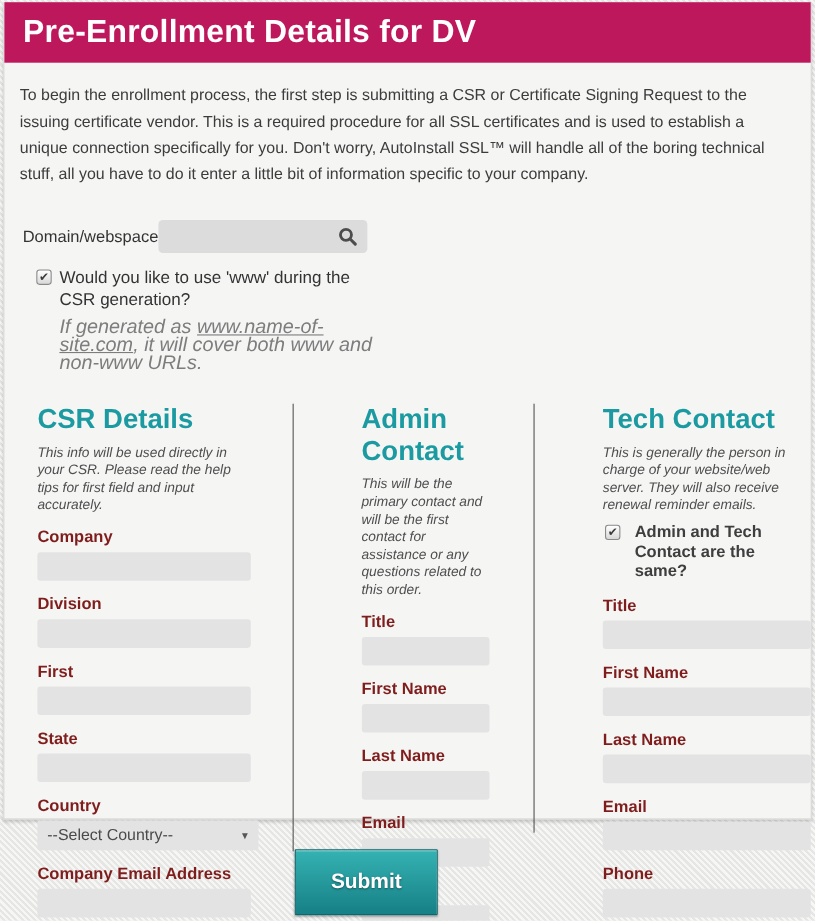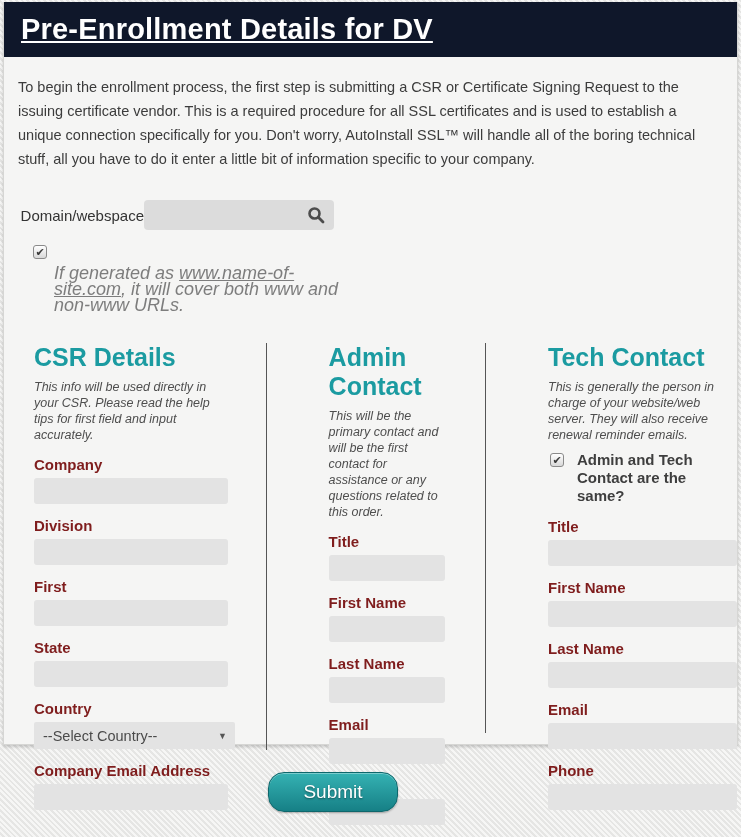--- a/index.html
+++ b/index.html
@@ -9,22 +9,22 @@
     background-color:#ebebe9;
     background-image:repeating-linear-gradient(45deg, rgba(255,255,255,.55) 0 2px, rgba(0,0,0,0.025) 2px 4px);
     position:relative; overflow:hidden;
   }
   .card {
     position:absolute; left:3px; top:2px; width:735px; height:743px;
     background:#f5f5f4; border:1px solid #d6d6d4; border-top:none;
     box-shadow:0 2px 3px rgba(0,0,0,.18);
   }
   .hdr {
-    height:55px; background:#0f172a; color:#fff;
-    display:flex; align-items:center; padding-left:17px;text-decoration:underline;
+    height:55px; background:#be185d; color:#fff;
+    display:flex; align-items:center; padding-left:17px;
   }
   .hdr h1 { font-size:29px; font-weight:bold; letter-spacing:.2px; }
   .intro {
     margin:18px 15px 0 14px; color:#3c3c3c; font-size:14.5px; line-height:24px;
   }
   .domain-row { display:flex; align-items:center; margin:29px 0 0 14px; }
   .domain-row .lbl { font-size:15px; color:#333; width:126px;text-align:right; }
   .search-wrap { position:relative; width:190px; }
   .search-wrap input {
     width:190px; height:30px; background:#dcdcdc; border:none; border-radius:4px;
@@ -60,24 +60,24 @@
   .selectbox {
     width:201px; height:27px; background:#e3e3e3; border-radius:2px; cursor:pointer;
     display:flex; align-items:center; justify-content:space-between; padding:0 8px 0 9px;
   }
   .selectbox .selval { font-size:14.5px; color:#4a4a4a; }
   .selectbox .arrow { font-size:9px; color:#555; }
   .tech-cb-row { display:flex; margin:6px 0 2px 2px; }
   .tech-cb-row .cb { margin-top:2px; }
   .tech-cb-label { margin-left:13px; font-size:15px; font-weight:bold; color:#3e3e3e; line-height:18px; width:160px; }
   .submit-btn {
-    position:absolute; left:268px; top:772px; width:130px; height:40px;
-    background:linear-gradient(#35b2b3,#168086); border:1px solid #0e676c; border-radius:16px;
+    position:absolute; left:268px; top:772px; width:130px; height:60px;
+    background:linear-gradient(#35b2b3,#168086); border:1px solid #0e676c; border-radius:1px;
     color:#fff; font-family:"Liberation Sans","DejaVu Sans",sans-serif;
-    font-size:19px; font-weight:normal; text-shadow:0 1px 2px rgba(0,0,0,.45);
+    font-size:19px; font-weight:bold; text-shadow:0 1px 2px rgba(0,0,0,.45);
     box-shadow:0 1px 2px rgba(0,0,0,.3), inset 0 1px 0 rgba(255,255,255,.35);
     cursor:pointer;
   }
 </style>
 </head>
 <body>
 
 <div class="card">
 
   <div class="hdr">
@@ -93,20 +93,21 @@
       <svg class="search-icon" viewBox="0 0 18 18">
         <circle cx="7.5" cy="7.5" r="5" fill="none" stroke="#4d4d4d" stroke-width="2.6"></circle>
         <line x1="11.3" y1="11.3" x2="16" y2="16" stroke="#4d4d4d" stroke-width="2.8" stroke-linecap="round"></line>
       </svg>
     </span>
   </div>
 
   <div class="www-block">
     <div class="www-row">
       <span class="cb">✔</span>
+      <span class="www-label">Would you like to use 'www' during the CSR generation?</span>
     </div>
     <p class="www-hint"><span>If generated as </span><span class="lnk">www.name-of-site.com</span><span>, it will cover both www and non-www URLs.</span></p>
   </div>
 
   <div class="cols">
 
     <div class="col col1">
       <h2>CSR Details</h2>
       <p class="desc">This info will be used directly in your CSR. Please read the help tips for first field and input accurately.</p>
 

